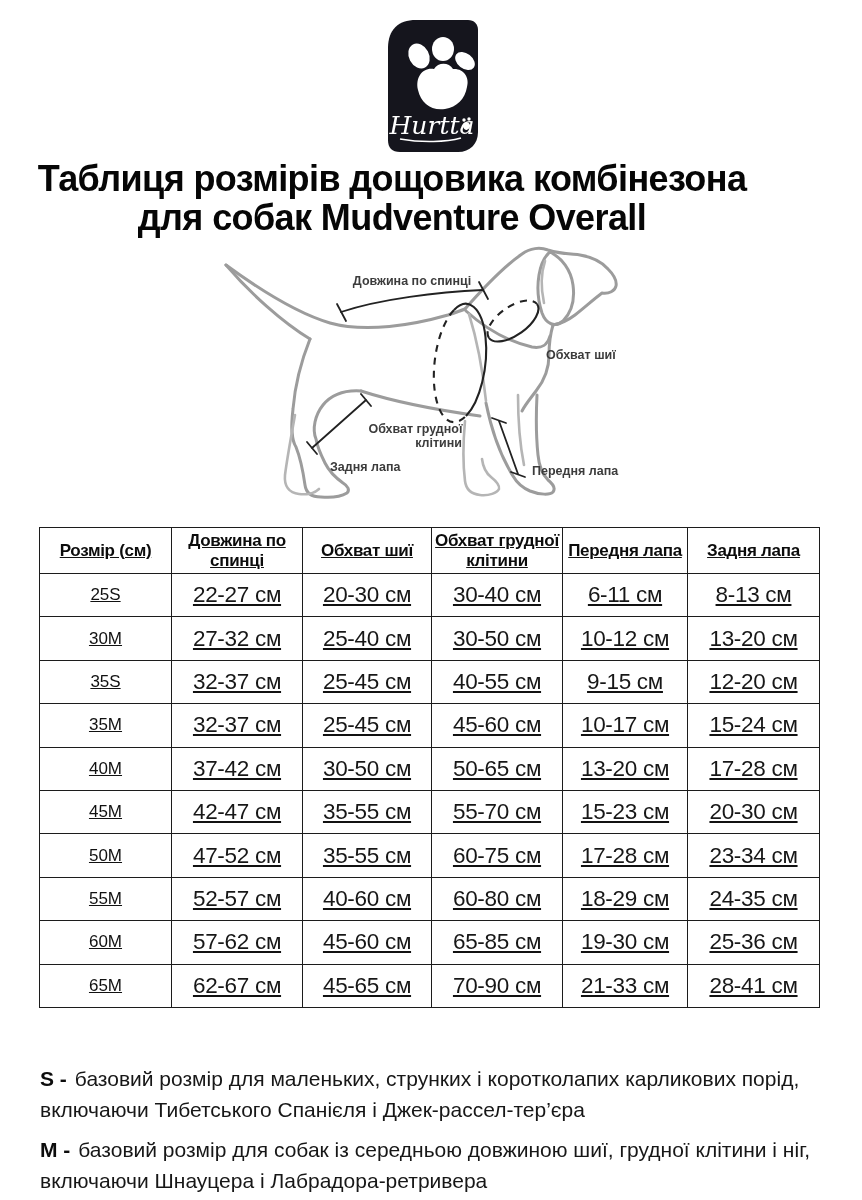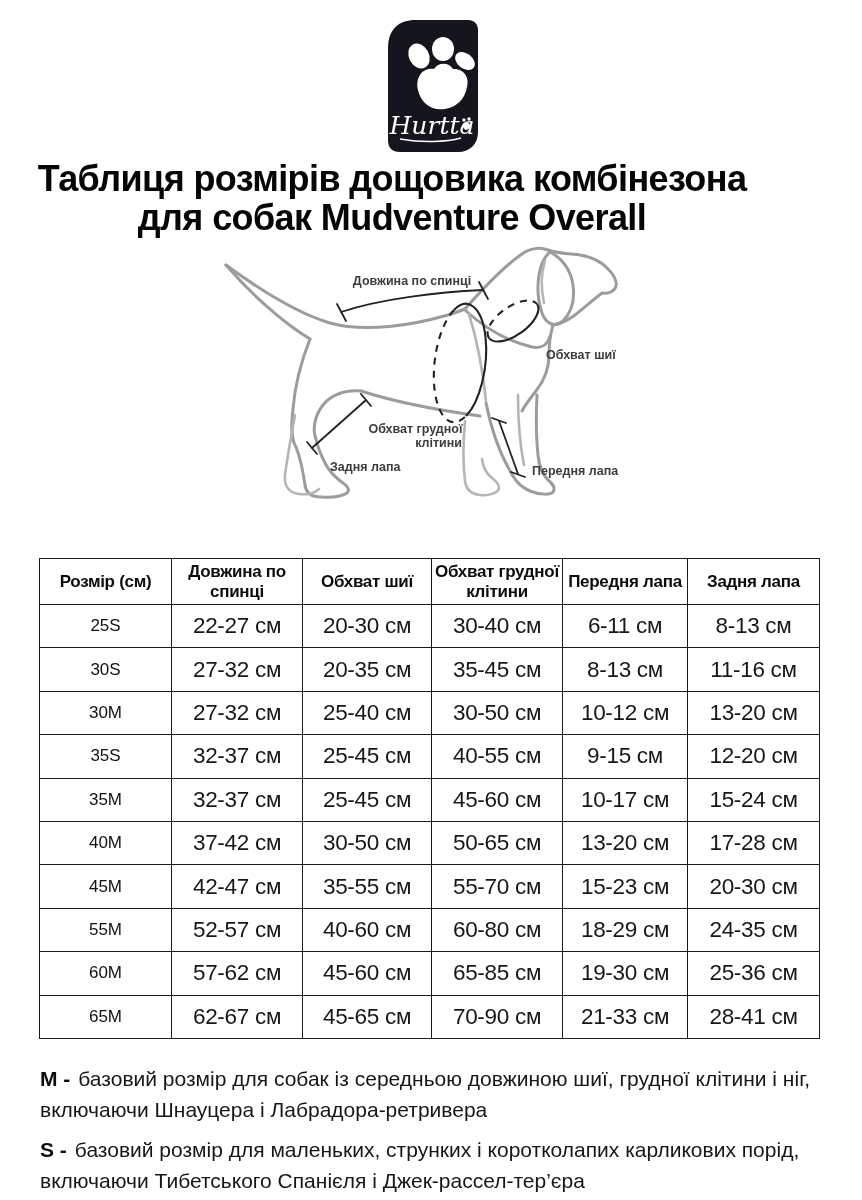--- a/index.html
+++ b/index.html
@@ -10,22 +10,22 @@
   .logo{position:absolute;left:388px;top:20px;width:90px;height:132px;}
 
   
   .title{position:absolute;left:0;top:159px;width:784px;text-align:center;
          font-size:36px;line-height:39px;font-weight:700;letter-spacing:-0.6px;color:#060606;}
 
   
   .diagram{position:absolute;left:198px;top:243px;width:470px;height:272px;}
 
   
-  table.size{position:absolute;left:39px;top:558px;width:780px;border-collapse:collapse;
-             table-layout:fixed;}
+  table.size{position:absolute;left:39px;top:527px;width:780px;border-collapse:collapse;
+             table-layout:fixed;text-decoration:underline;}
   table.size th,table.size td{border:1.5px solid #1c1c1c;text-align:center;vertical-align:middle;
              padding:0 3px;overflow:hidden;}
   table.size thead tr{height:46px;}
   table.size tbody tr{height:43.4px;}
   table.size th{font-size:17px;font-weight:700;line-height:1.15;letter-spacing:-0.3px;color:#0c0c0c;}
   table.size td{font-size:22.5px;font-weight:400;letter-spacing:-0.3px;color:#171717;}
   table.size td.size-col{font-size:17px;letter-spacing:0;color:#111;}
 
   
   .notes{position:absolute;left:40px;top:1063px;width:775px;font-size:21px;line-height:31px;color:#171717;}
@@ -131,28 +131,20 @@
     <tbody id="table-body">
         <tr>
           <td class="size-col">25S</td>
           <td class="value-col">22-27 см</td>
           <td class="value-col">20-30 см</td>
           <td class="value-col">30-40 см</td>
           <td class="value-col">6-11 см</td>
           <td class="value-col">8-13 см</td>
         </tr>
         <tr>
-          <td class="size-col">30S</td>
-          <td class="value-col">27-32 см</td>
-          <td class="value-col">20-35 см</td>
-          <td class="value-col">35-45 см</td>
-          <td class="value-col">8-13 см</td>
-          <td class="value-col">11-16 см</td>
-        </tr>
-        <tr>
           <td class="size-col">30M</td>
           <td class="value-col">27-32 см</td>
           <td class="value-col">25-40 см</td>
           <td class="value-col">30-50 см</td>
           <td class="value-col">10-12 см</td>
           <td class="value-col">13-20 см</td>
         </tr>
         <tr>
           <td class="size-col">35S</td>
           <td class="value-col">32-37 см</td>
@@ -179,20 +171,28 @@
         </tr>
         <tr>
           <td class="size-col">45M</td>
           <td class="value-col">42-47 см</td>
           <td class="value-col">35-55 см</td>
           <td class="value-col">55-70 см</td>
           <td class="value-col">15-23 см</td>
           <td class="value-col">20-30 см</td>
         </tr>
         <tr>
+          <td class="size-col">50M</td>
+          <td class="value-col">47-52 см</td>
+          <td class="value-col">35-55 см</td>
+          <td class="value-col">60-75 см</td>
+          <td class="value-col">17-28 см</td>
+          <td class="value-col">23-34 см</td>
+        </tr>
+        <tr>
           <td class="size-col">55M</td>
           <td class="value-col">52-57 см</td>
           <td class="value-col">40-60 см</td>
           <td class="value-col">60-80 см</td>
           <td class="value-col">18-29 см</td>
           <td class="value-col">24-35 см</td>
         </tr>
         <tr>
           <td class="size-col">60M</td>
           <td class="value-col">57-62 см</td>
@@ -206,17 +206,17 @@
           <td class="value-col">62-67 см</td>
           <td class="value-col">45-65 см</td>
           <td class="value-col">70-90 см</td>
           <td class="value-col">21-33 см</td>
           <td class="value-col">28-41 см</td>
         </tr>
       </tbody>
   </table>
 
   <div class="notes">
+    <p><span class="np">S -</span><span>базовий розмір для маленьких, струнких і коротколапих карликових порід, включаючи Тибетського Спанієля і Джек-рассел-тер’єра</span></p>
     <p><span class="np">M -</span><span>базовий розмір для собак із середньою довжиною шиї, грудної клітини і ніг, включаючи Шнауцера і Лабрадора-ретривера</span></p>
-    <p><span class="np">S -</span><span>базовий розмір для маленьких, струнких і коротколапих карликових порід, включаючи Тибетського Спанієля і Джек-рассел-тер’єра</span></p>
   </div>
 
 </div>
 
 </body></html>

